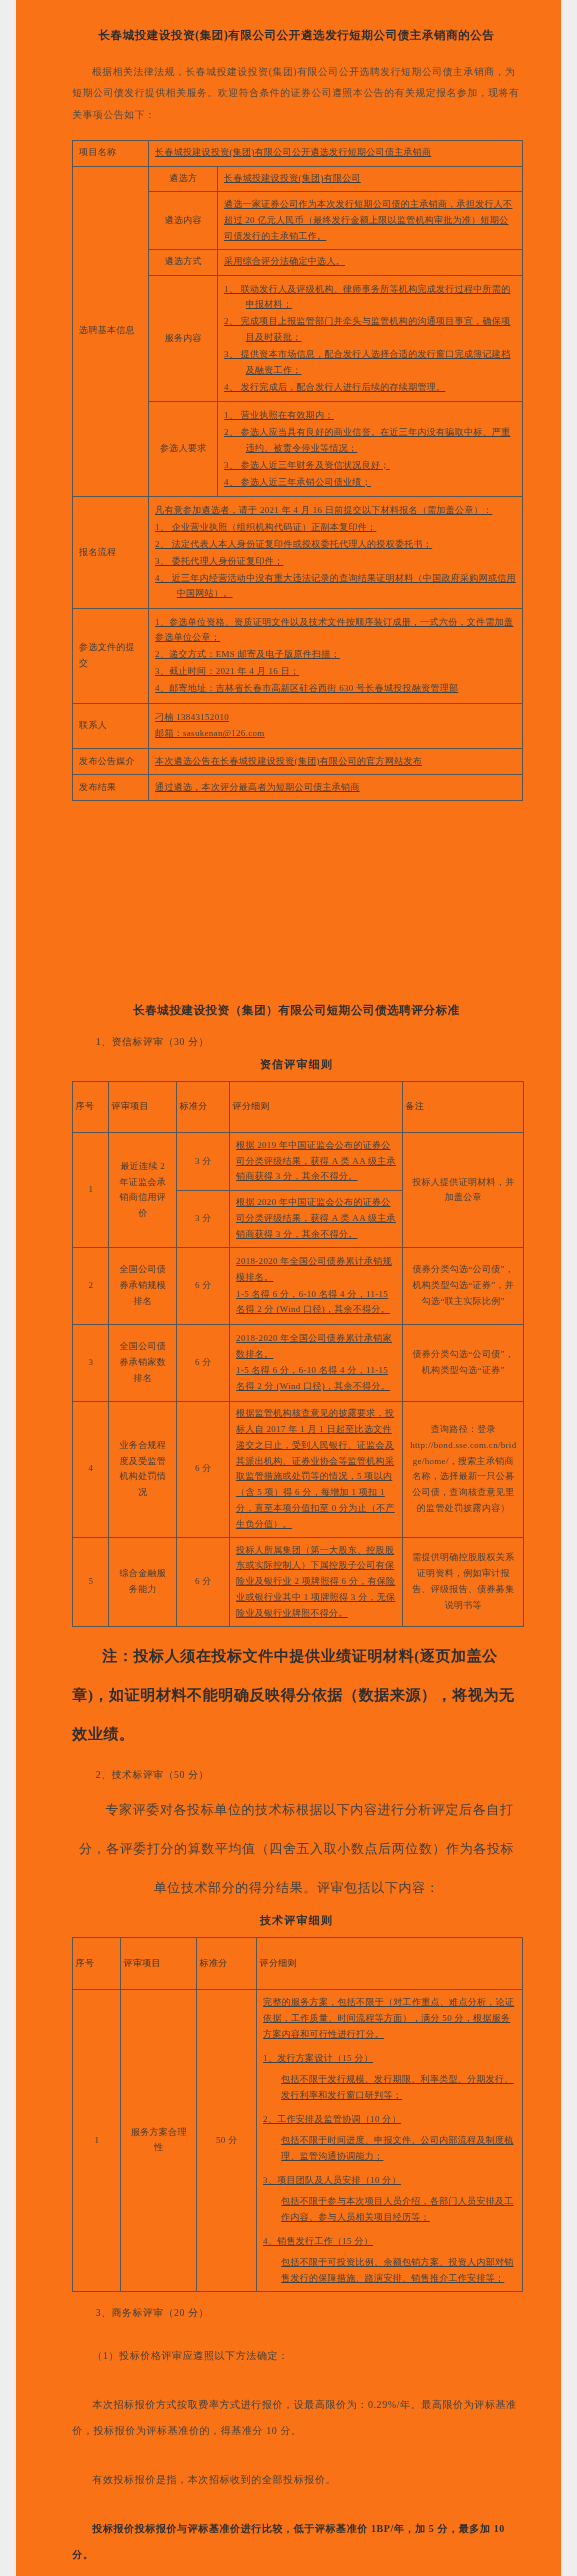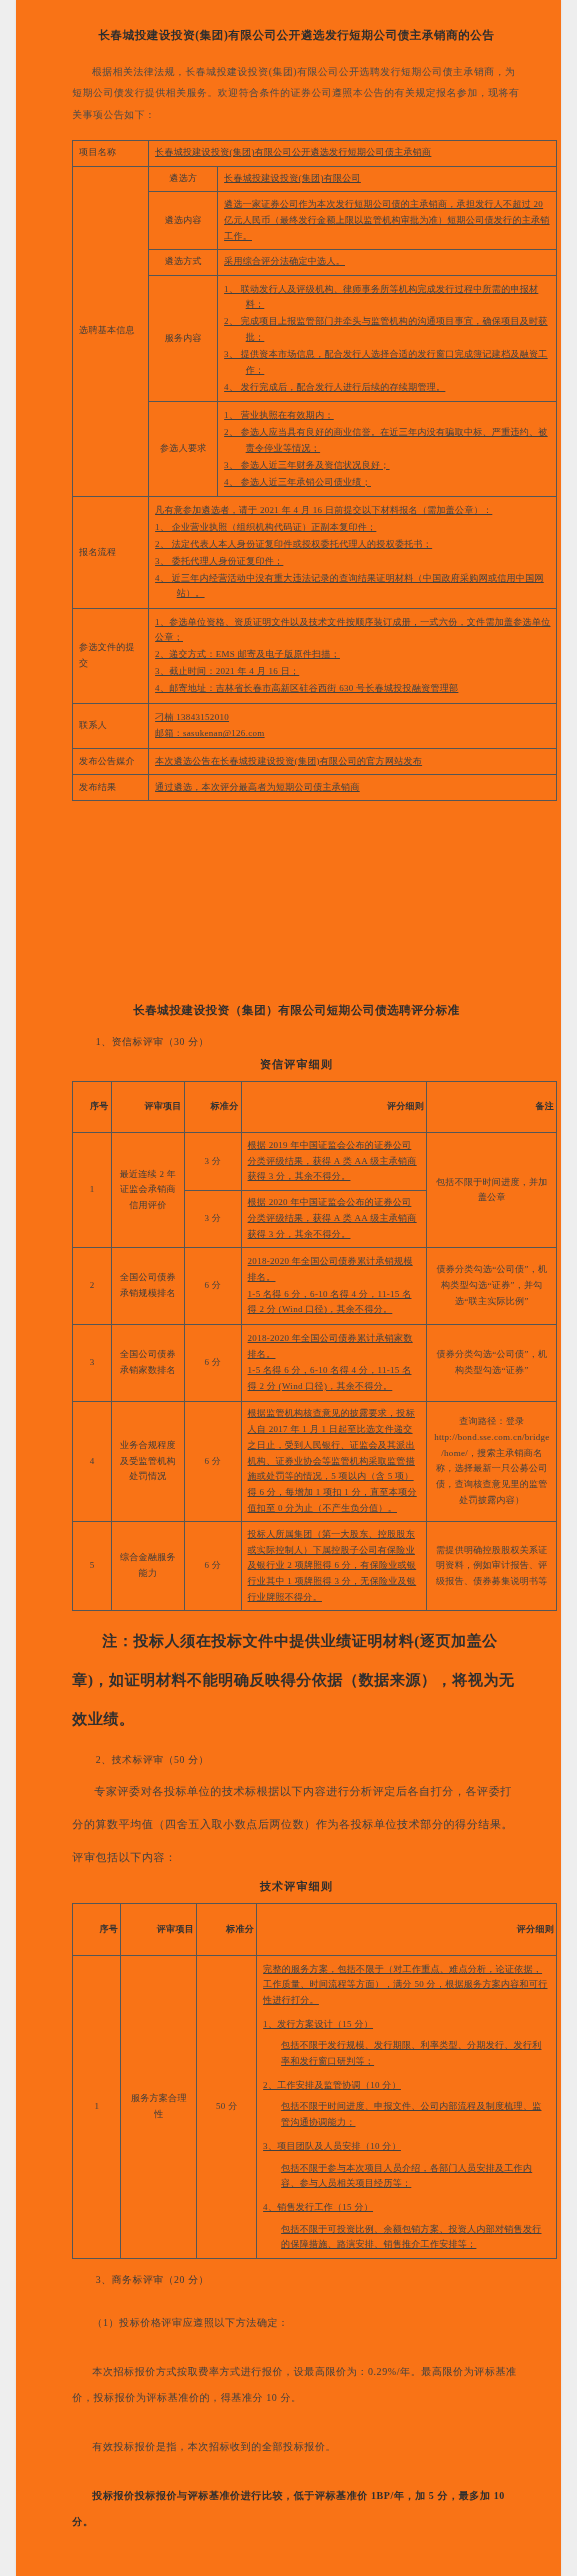--- a/index.html
+++ b/index.html
@@ -33,35 +33,35 @@
     font-size:9.8px;
     line-height:2.2;
     margin:0 0 14px 0;
     text-indent:2em;
     color:#4a4a4a;
     letter-spacing:0.6px;
   }
 
   table.tbl{
     border-collapse:collapse;
-    width:485px;
+    width:451px;
     table-layout:fixed;
   }
   table.tbl td, table.tbl th{
     border:1.2px solid #565656;
     font-size:9px;
     line-height:1.75;
     padding:4.6px 5.8px;
     vertical-align:middle;
     word-break:break-word;
     letter-spacing:0.3px;
   }
   table.tbl th{
-    font-weight:bold;
-    text-align:right;
+    font-weight:normal;
+    text-align:left;
     padding:17.3px 2.3px;
     color:#333;
   }
   td.lab{ text-align:left; color:#3c3c3c; }
   td.lab2{ text-align:center; color:#3c3c3c; }
   td.ctr{ text-align:center; }
   td.val{ text-align:left;text-decoration:underline; }
   .hang{ padding-left:2.4em; text-indent:-2.4em; margin:1.2px 0; }
   .flat{ margin:1.2px 0; }
   .cellline{ margin:1.2px 0; }
@@ -77,25 +77,26 @@
   }
   .tbl-title{
     font-size:11px;
     font-weight:bold;
     color:#2e2e2e;
     text-align:center;
     margin:5.8px 0 9.2px 0;
     letter-spacing:1.2px;
   }
   p.tech-intro{
-    font-size:11px;
+    font-size:13px;
     line-height:3;
     margin:0 0 5.8px 0;
     text-indent:2em;
     letter-spacing:0.6px;
+    text-align:center;
   }
   p.note-para{
     font-size:15px;
     font-weight:bold;
     color:#2f2f2f;
     line-height:2.6;
     margin:10.4px 0 5.8px 0;
     text-indent:2em;
     letter-spacing:0.6px;
   }
@@ -234,21 +235,21 @@
         <th>评审项目</th>
         <th>标准分</th>
         <th>评分细则</th>
         <th>备注</th>
       </tr>
       <tr>
         <td class="ctr" rowspan="2">1</td>
         <td class="lab2" rowspan="2">最近连续 2 年证监会承销商信用评价</td>
         <td class="ctr">3 分</td>
         <td class="val">根据 2019 年中国证监会公布的证券公司分类评级结果，获得 A 类 AA 级主承销商获得 3 分，其余不得分。</td>
-        <td class="ctr" rowspan="2">包括不限于时间进度，并加盖公章</td>
+        <td class="ctr" rowspan="2">投标人提供证明材料，并加盖公章</td>
       </tr>
       <tr>
         <td class="ctr">3 分</td>
         <td class="val">根据 2020 年中国证监会公布的证券公司分类评级结果，获得 A 类 AA 级主承销商获得 3 分，其余不得分。</td>
       </tr>
       <tr>
         <td class="ctr">2</td>
         <td class="lab2">全国公司债券承销规模排名</td>
         <td class="ctr">6 分</td>
         <td class="val">

